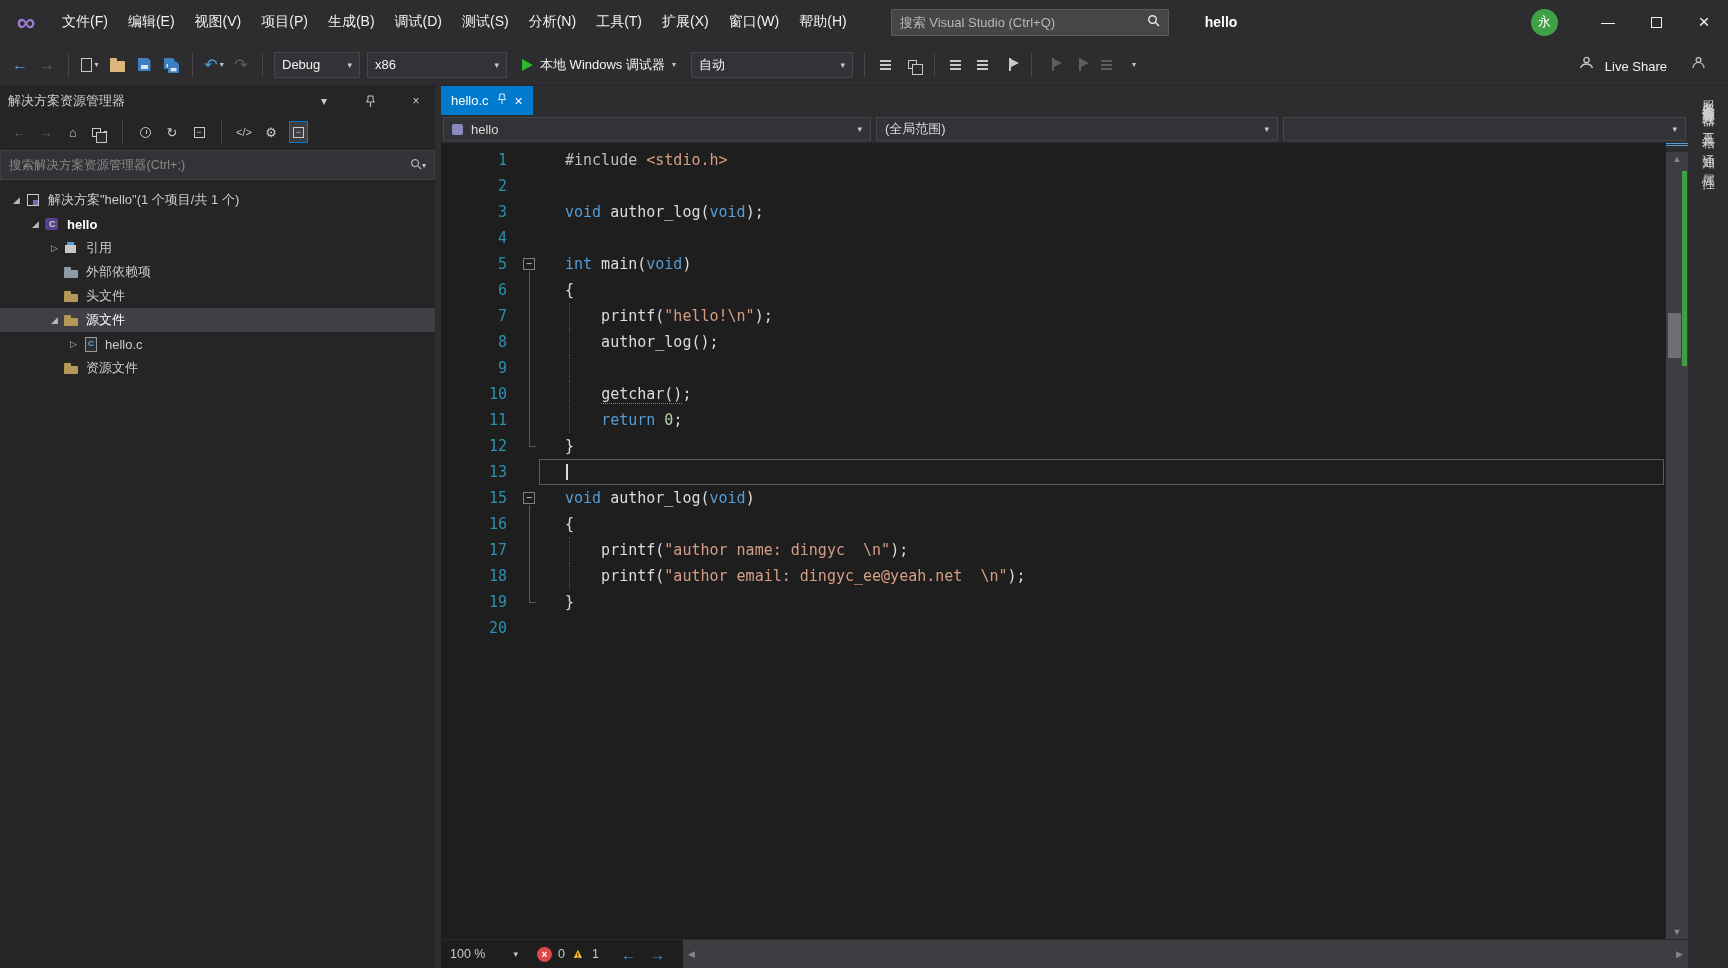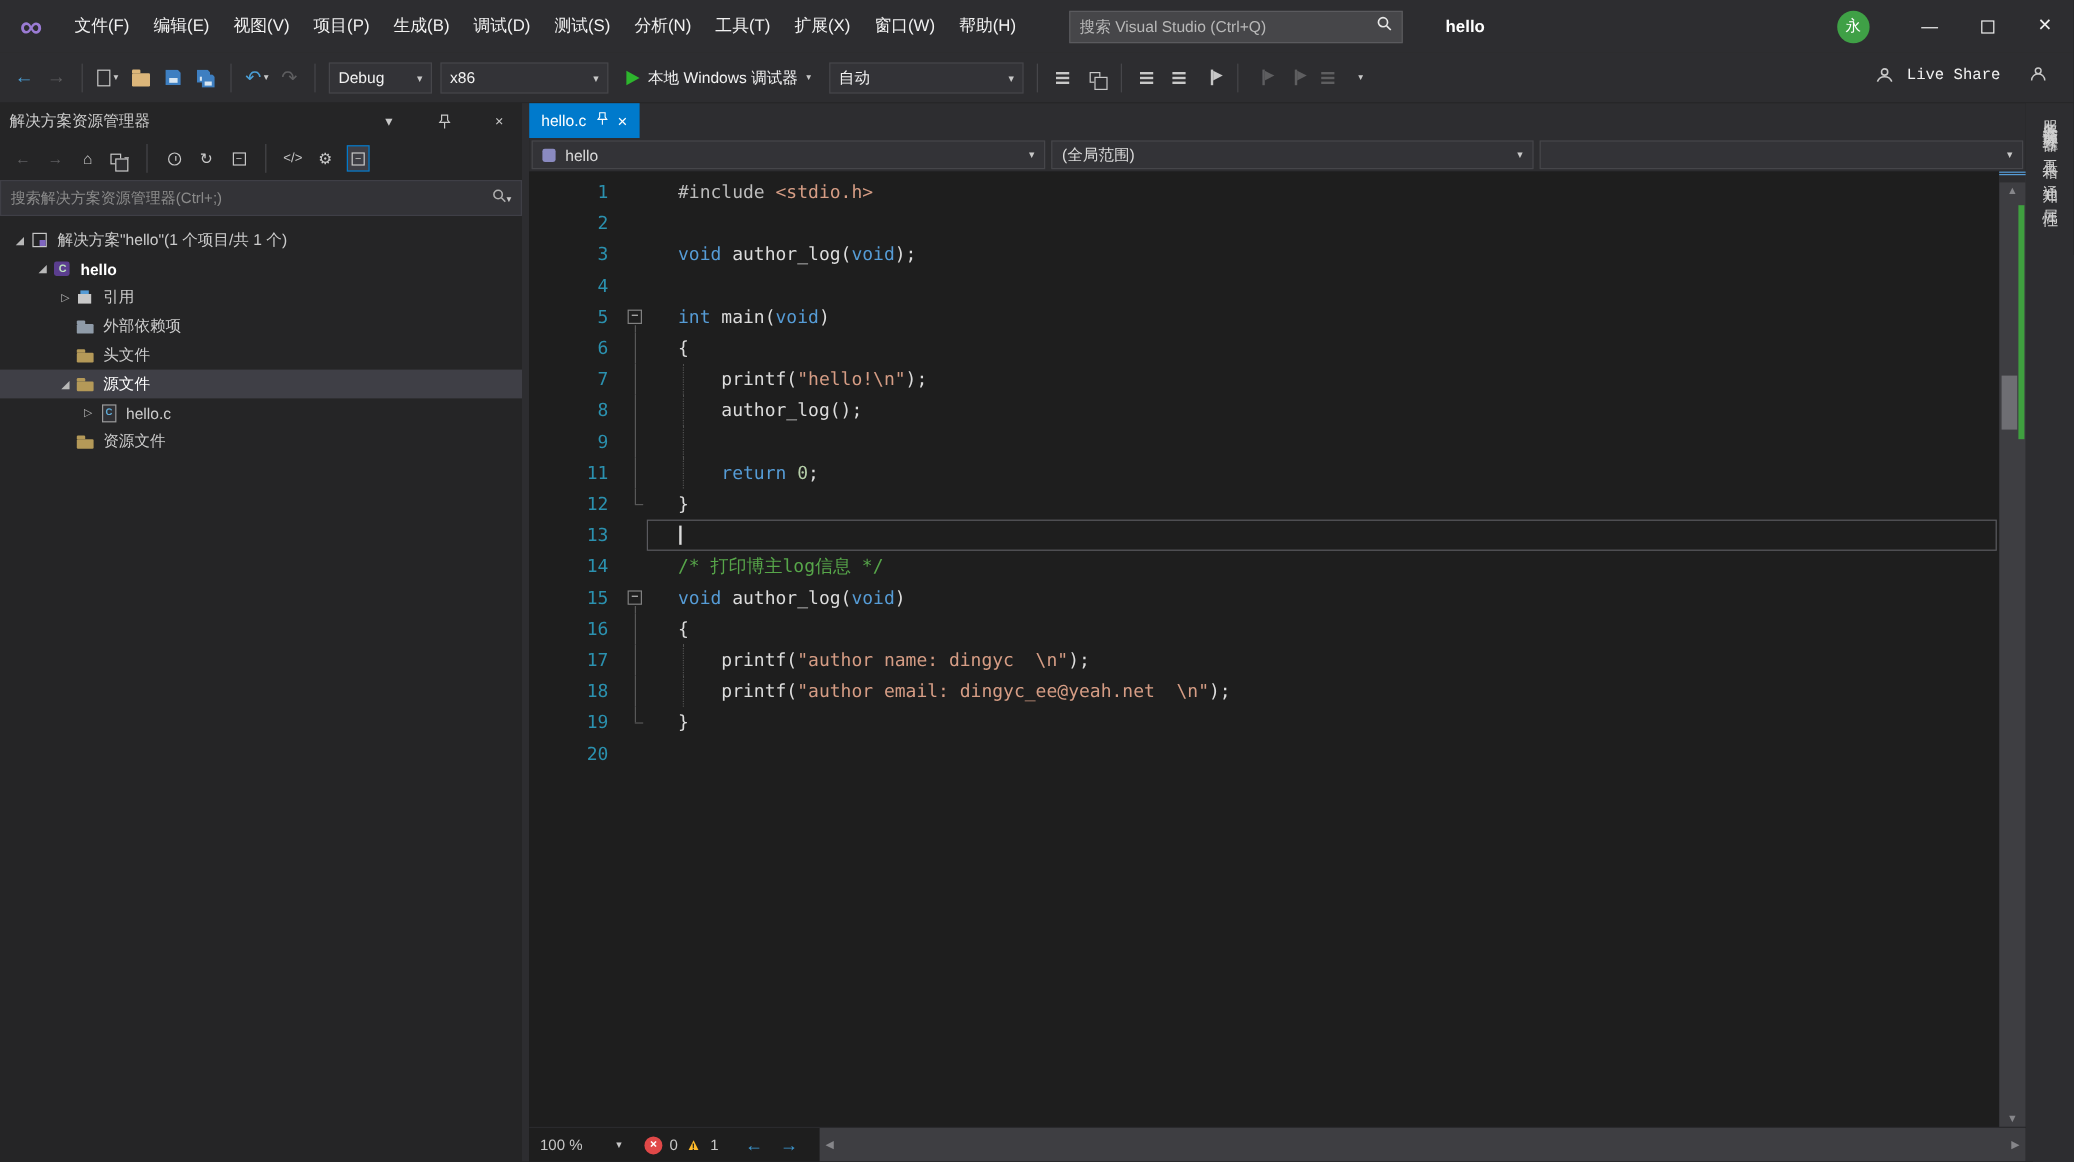--- a/index.html
+++ b/index.html
@@ -42,21 +42,21 @@
   .floppy2 .floppy { position:absolute; }
   .floppy2 .f1 { left:0; top:0; transform:scale(.85); }
   .floppy2 .f2 { left:4px; top:4px; transform:scale(.85); }
   .lines-glyph { width:11px; height:2px; background:#C8C8C8; box-shadow:0 4px 0 #C8C8C8, 0 8px 0 #C8C8C8; margin-bottom:8px; }
   .lines-glyph.disabled { background:#5E5E60; box-shadow:0 4px 0 #5E5E60, 0 8px 0 #5E5E60; }
   .flag-glyph { width:2px; height:13px; background:#C8C8C8; position:relative; }
   .flag-glyph::after { content:''; position:absolute; left:2px; top:1px; border-top:4px solid transparent; border-bottom:4px solid transparent; border-left:8px solid #C8C8C8; }
   .flag-glyph.disabled { background:#5E5E60; } .flag-glyph.disabled::after { border-left-color:#5E5E60; }
   .sq2 { width:9px; height:9px; border:1px solid #C8C8C8; position:relative; }
   .sq2::after { content:''; position:absolute; left:3px; top:3px; width:9px; height:9px; border:1px solid #C8C8C8; background:#2D2D30; }
-  .tb-right { margin-left:auto; display:flex; align-items:flex-start; gap:10px; padding-right:12px;font-family:Liberation Mono, monospace; }
+  .tb-right { margin-left:auto; display:flex; align-items:flex-end; gap:10px; padding-right:12px; }
   .tb-right .ls-label { font-size:13px; color:#F1F1F1; }
 
   
   .main { flex:1; min-height:0; display:flex; }
 
   
   .se { width:435px; flex:none; background:#252526; display:flex; flex-direction:column; }
   .se-header { height:30px; flex:none; display:flex; align-items:center; padding:0 8px; font-size:13px; color:#CCCCCC;gap:24px; }
   .se-header .title { flex:1; white-space:nowrap; overflow:hidden; }
   .se-hicon { width:22px; text-align:center; color:#C8C8C8; font-size:12px; display:flex; justify-content:center; align-items:center; }
@@ -444,38 +444,38 @@
               <span class="ln">8</span>
               <span class="fold-cell fold-mid"></span>
               <span class="line-content guide"><span class="tok-plain" style="color: rgb(220, 220, 220);">    author_log();</span></span>
             </div>
             <div class="code-line">
               <span class="ln">9</span>
               <span class="fold-cell fold-mid"></span>
               <span class="line-content guide"></span>
             </div>
             <div class="code-line">
+              <span class="ln">10</span>
+              <span class="fold-cell fold-mid"></span>
+              <span class="line-content guide"><span class="tok-plain" style="color: rgb(220, 220, 220);">    </span><span class="tok-und" style="color: rgb(220, 220, 220);">getchar()</span><span class="tok-plain" style="color: rgb(220, 220, 220);">;</span></span>
+            </div>
+            <div class="code-line">
               <span class="ln">11</span>
               <span class="fold-cell fold-mid"></span>
               <span class="line-content guide"><span class="tok-plain" style="color: rgb(220, 220, 220);">    </span><span class="tok-kw" style="color: rgb(86, 156, 214);">return</span><span class="tok-plain" style="color: rgb(220, 220, 220);"> </span><span class="tok-num" style="color: rgb(181, 206, 168);">0</span><span class="tok-plain" style="color: rgb(220, 220, 220);">;</span></span>
             </div>
             <div class="code-line">
               <span class="ln">12</span>
               <span class="fold-cell fold-end"></span>
               <span class="line-content"><span class="tok-plain" style="color: rgb(220, 220, 220);">}</span></span>
             </div>
             <div class="code-line current">
               <span class="ln">13</span>
               <span class="fold-cell"></span>
               <span class="line-content"></span>
-            </div>
-            <div class="code-line">
-              <span class="ln">14</span>
-              <span class="fold-cell"></span>
-              <span class="line-content"><span class="tok-com" style="color: rgb(87, 166, 74);">/* 打印博主log信息 */</span></span>
             </div>
             <div class="code-line">
               <span class="ln">15</span>
               <span class="fold-cell fold-start">
                 <span class="fold-box">−</span>
               </span>
               <span class="line-content"><span class="tok-kw" style="color: rgb(86, 156, 214);">void</span><span class="tok-plain" style="color: rgb(220, 220, 220);"> author_log(</span><span class="tok-kw" style="color: rgb(86, 156, 214);">void</span><span class="tok-plain" style="color: rgb(220, 220, 220);">)</span></span>
             </div>
             <div class="code-line">
               <span class="ln">16</span>

